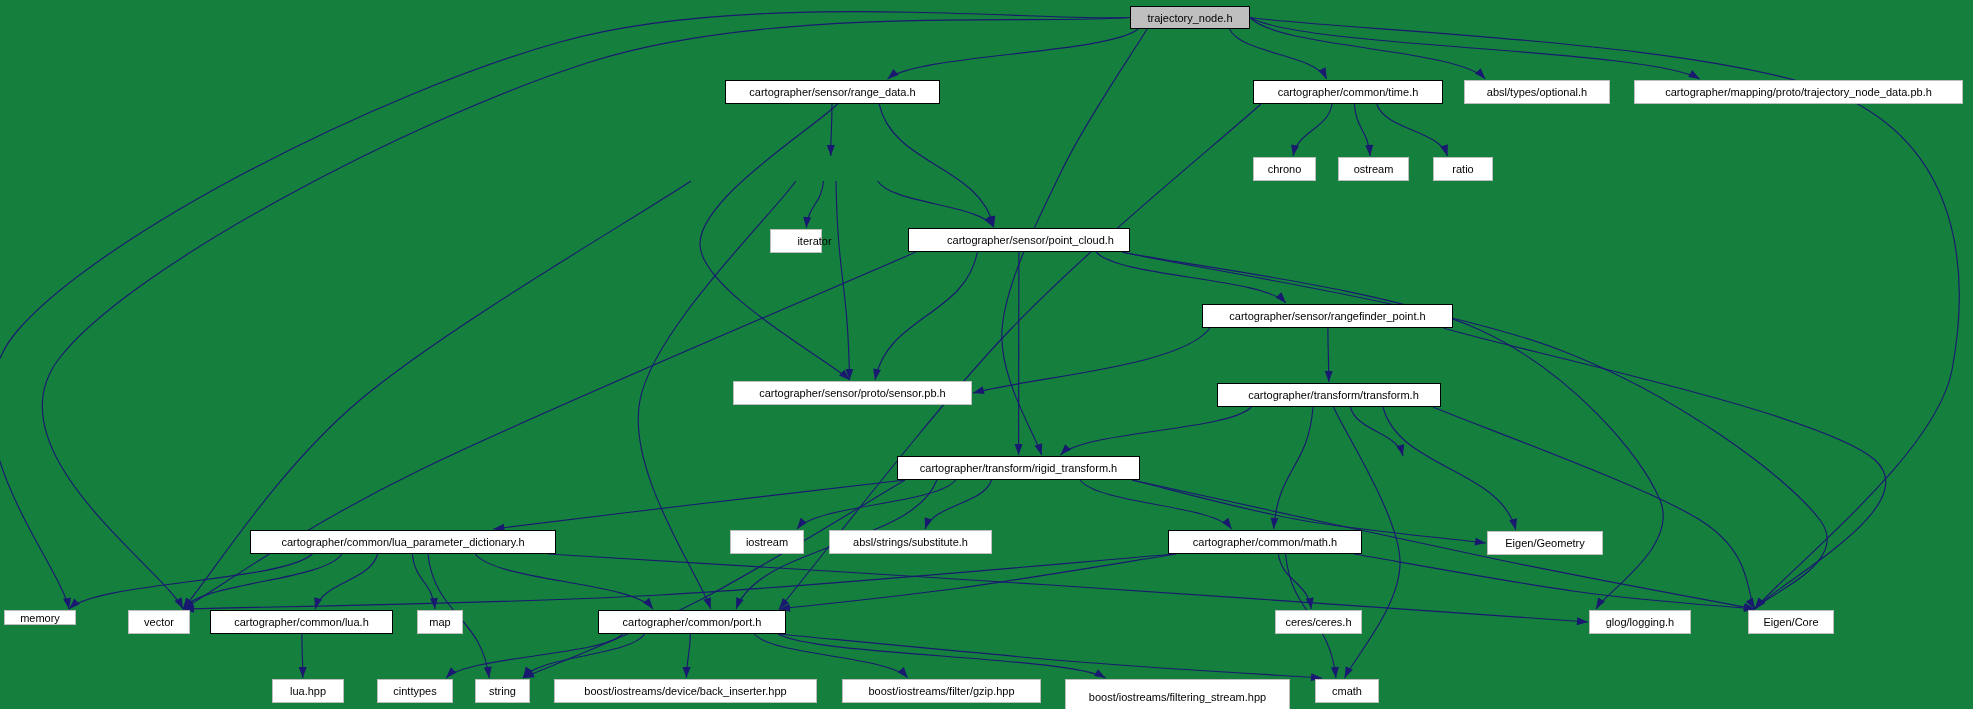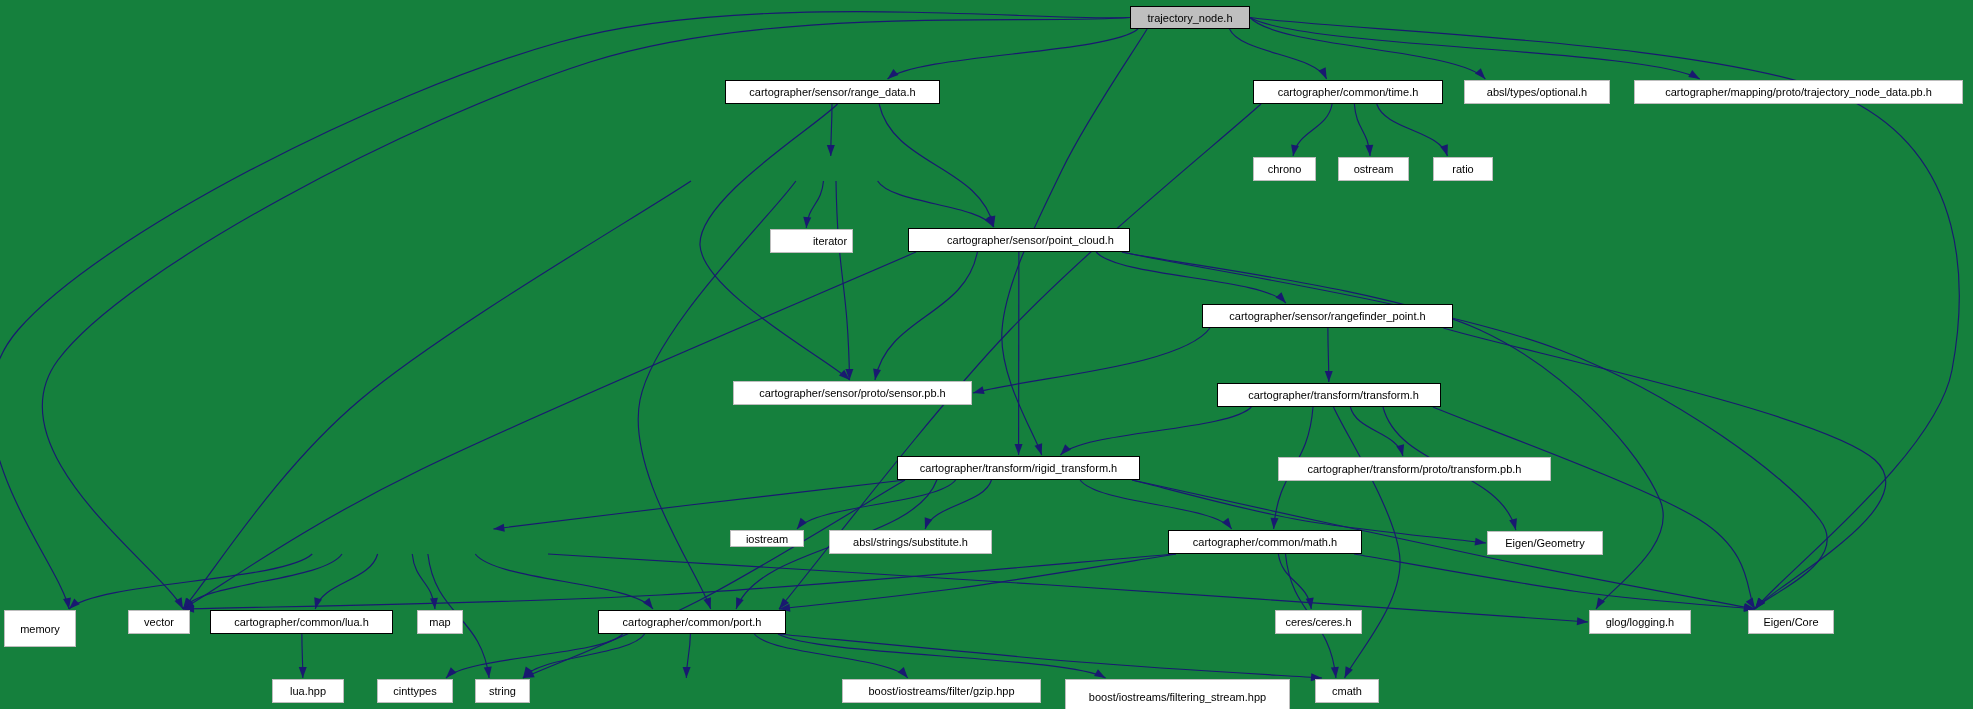--- a/index.html
+++ b/index.html
@@ -144,38 +144,39 @@
       <polygon points="1322,678 1310.760076861814,681.2655976248875 1311.2878502153312,673.2830256529403" fill="#191970"></polygon>
     </svg>
 <div class="node main" style="left: 1130px; top: 6px; width: 120px; height: 23px;">trajectory_node.h</div>
     <div class="node internal" style="left: 725px; top: 80px; width: 215px; height: 24px;">cartographer/sensor/range_data.h</div>
     <div class="node internal" style="left: 1253px; top: 80px; width: 190px; height: 24px;">cartographer/common/time.h</div>
     <div class="node external" style="left: 1464px; top: 80px; width: 146px; height: 24px;">absl/types/optional.h</div>
     <div class="node external" style="left: 1634px; top: 80px; width: 329px; height: 24px;">cartographer/mapping/proto/trajectory_node_data.pb.h</div>
     <div class="node external" style="left: 1253px; top: 157px; width: 63px; height: 24px;">chrono</div>
     <div class="node external" style="left: 1338px; top: 157px; width: 71px; height: 24px;">ostream</div>
     <div class="node external" style="left: 1433px; top: 157px; width: 60px; height: 24px;">ratio</div>
-    <div class="node external" style="left: 770px; top: 229px; width: 83px; height: 24px; padding-left: 40px;">iterator</div>
+    <div class="node external" style="left: 770px; top: 229px; width: 52px; height: 24px; padding-left: 40px;">iterator</div>
     <div class="node internal" style="left: 908px; top: 228px; width: 222px; height: 24px; padding-left: 26px;">cartographer/sensor/point_cloud.h</div>
     <div class="node internal" style="left: 1202px; top: 304px; width: 251px; height: 24px;">cartographer/sensor/rangefinder_point.h</div>
     <div class="node external" style="left: 733px; top: 381px; width: 239px; height: 24px;">cartographer/sensor/proto/sensor.pb.h</div>
     <div class="node internal" style="left: 1217px; top: 383px; width: 224px; height: 24px; padding-left: 12px;">cartographer/transform/transform.h</div>
     <div class="node internal" style="left: 897px; top: 456px; width: 243px; height: 24px;">cartographer/transform/rigid_transform.h</div>
-    <div class="node external" style="left: 1278px; top: 457px; width: 273px; height: 24px;">cartographer/transform/proto/transform.pb.h</div>
-    <div class="node external" style="left: 730px; top: 530px; width: 74px; height: 17px;">iostream</div>
+    <div class="node internal" style="left: 250px; top: 530px; width: 306px; height: 24px;">cartographer/common/lua_parameter_dictionary.h</div>
+    <div class="node external" style="left: 730px; top: 530px; width: 74px; height: 24px;">iostream</div>
     <div class="node external" style="left: 829px; top: 530px; width: 163px; height: 24px;">absl/strings/substitute.h</div>
     <div class="node internal" style="left: 1168px; top: 530px; width: 194px; height: 24px;">cartographer/common/math.h</div>
     <div class="node external" style="left: 1487px; top: 531px; width: 116px; height: 24px;">Eigen/Geometry</div>
-    <div class="node external" style="left: 4px; top: 610px; width: 72px; height: 37px;">memory</div>
+    <div class="node external" style="left: 4px; top: 610px; width: 72px; height: 15px;">memory</div>
     <div class="node external" style="left: 128px; top: 610px; width: 62px; height: 24px;">vector</div>
     <div class="node internal" style="left: 210px; top: 610px; width: 183px; height: 24px;">cartographer/common/lua.h</div>
     <div class="node external" style="left: 417px; top: 610px; width: 46px; height: 24px;">map</div>
     <div class="node internal" style="left: 598px; top: 610px; width: 188px; height: 24px;">cartographer/common/port.h</div>
     <div class="node external" style="left: 1275px; top: 610px; width: 87px; height: 24px;">ceres/ceres.h</div>
     <div class="node external" style="left: 1589px; top: 610px; width: 102px; height: 24px;">glog/logging.h</div>
     <div class="node external" style="left: 1748px; top: 610px; width: 86px; height: 24px;">Eigen/Core</div>
     <div class="node external" style="left: 272px; top: 679px; width: 72px; height: 24px;">lua.hpp</div>
     <div class="node external" style="left: 377px; top: 679px; width: 76px; height: 24px;">cinttypes</div>
     <div class="node external" style="left: 475px; top: 679px; width: 55px; height: 24px;">string</div>
+    <div class="node external" style="left: 554px; top: 679px; width: 263px; height: 24px;">boost/iostreams/device/back_inserter.hpp</div>
     <div class="node external" style="left: 842px; top: 679px; width: 199px; height: 24px;">boost/iostreams/filter/gzip.hpp</div>
     <div class="node external" style="left: 1065px; top: 679px; width: 225px; height: 36px;">boost/iostreams/filtering_stream.hpp</div>
     <div class="node external" style="left: 1315px; top: 679px; width: 64px; height: 24px;">cmath</div>
   </div>
 
 </body></html>

